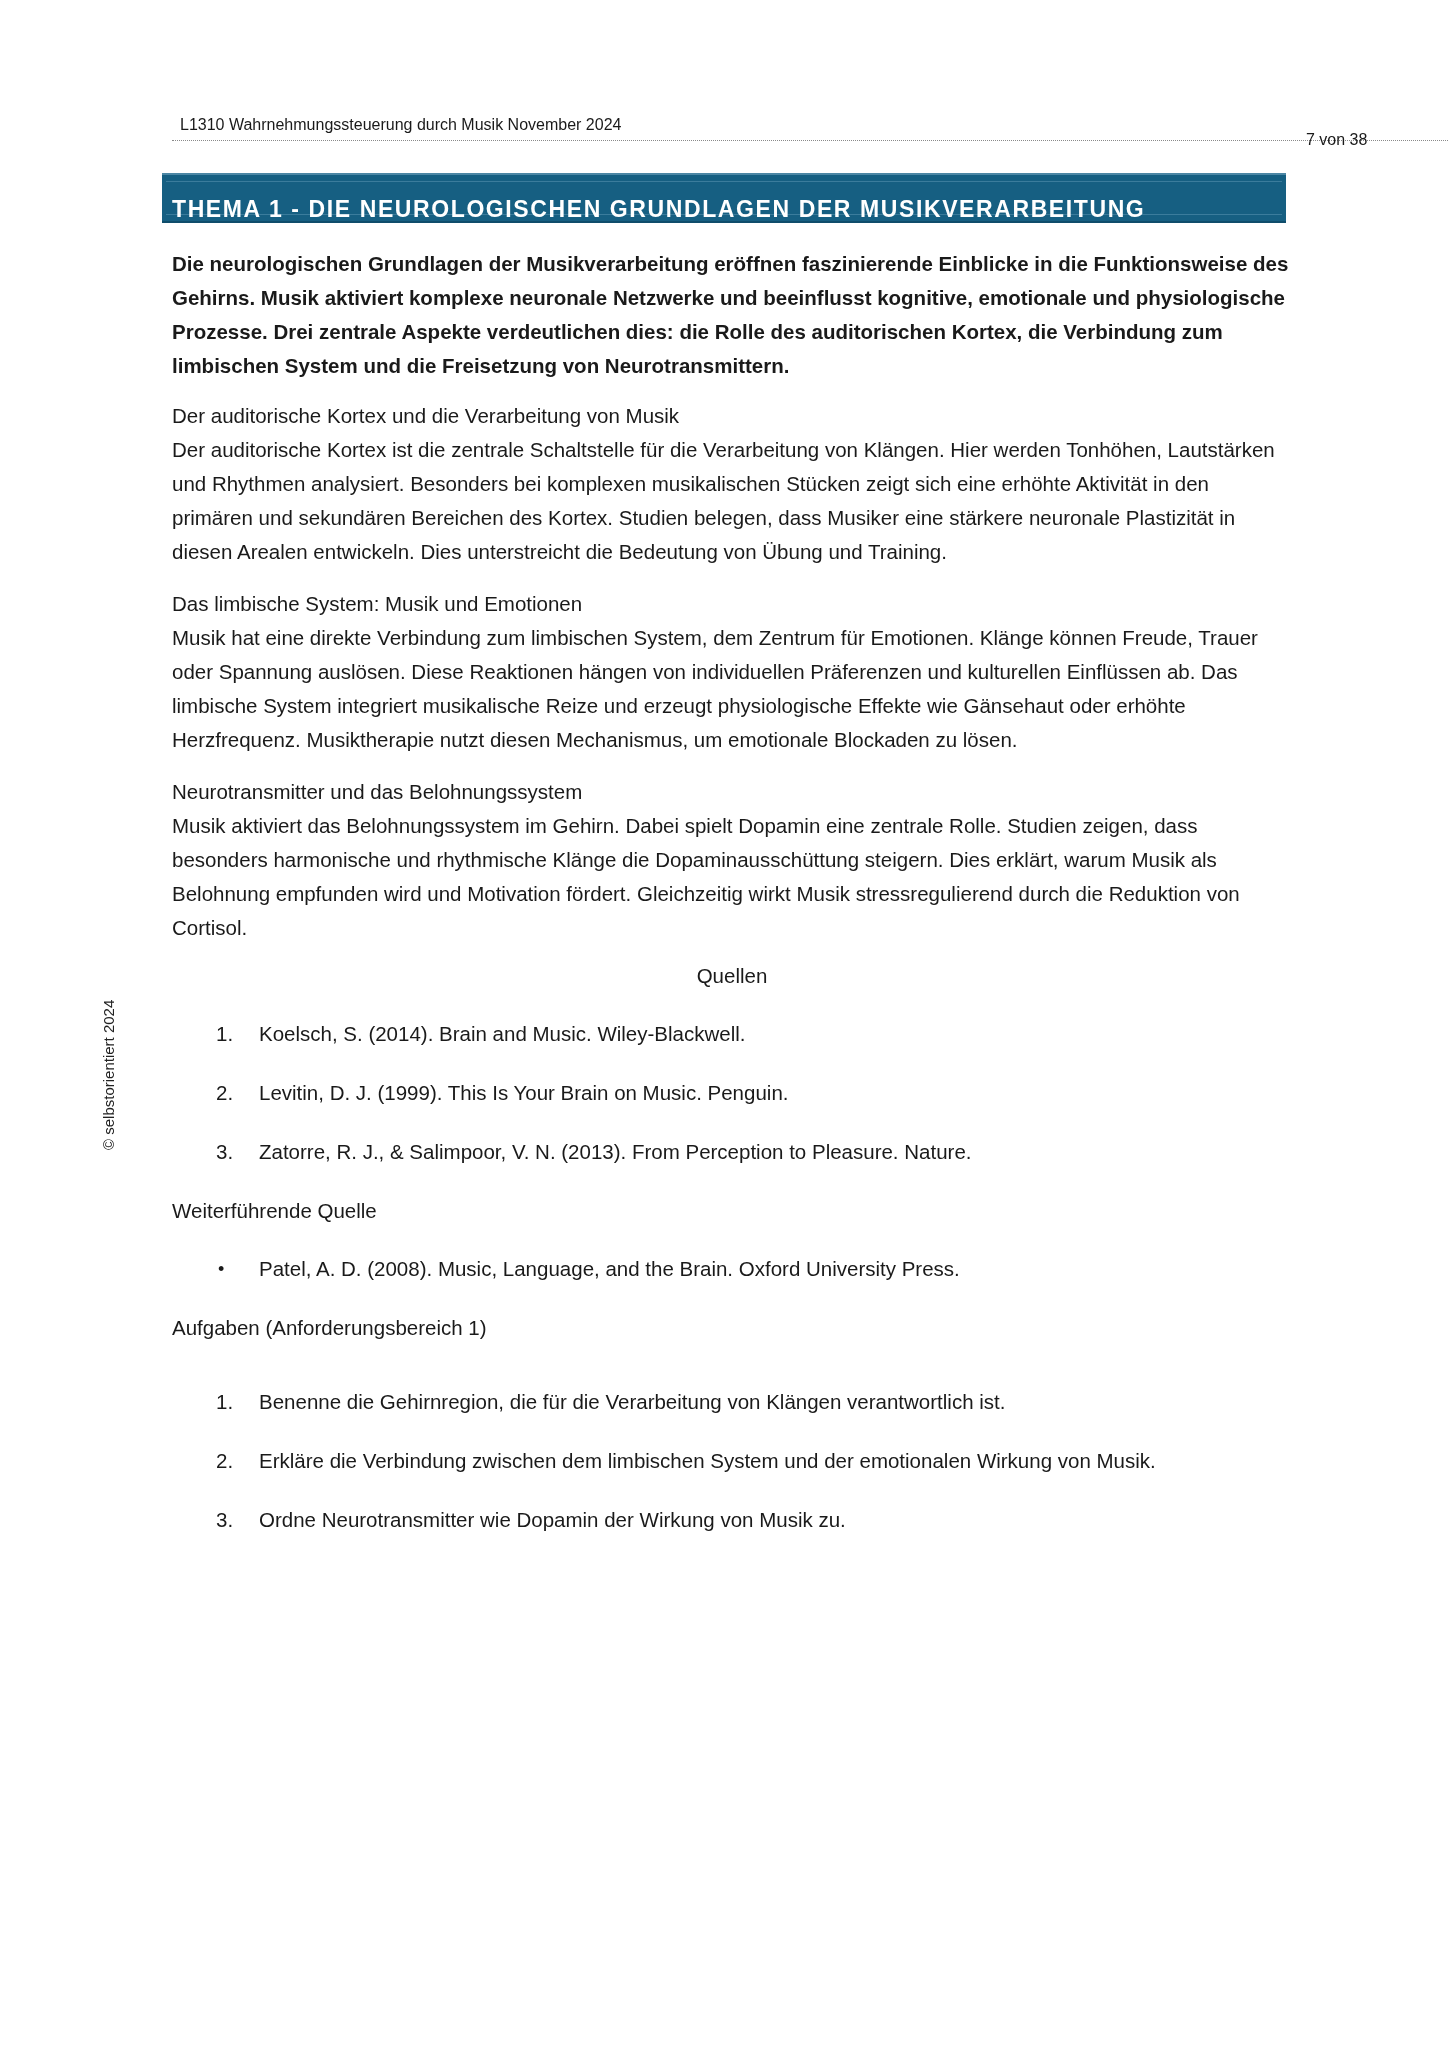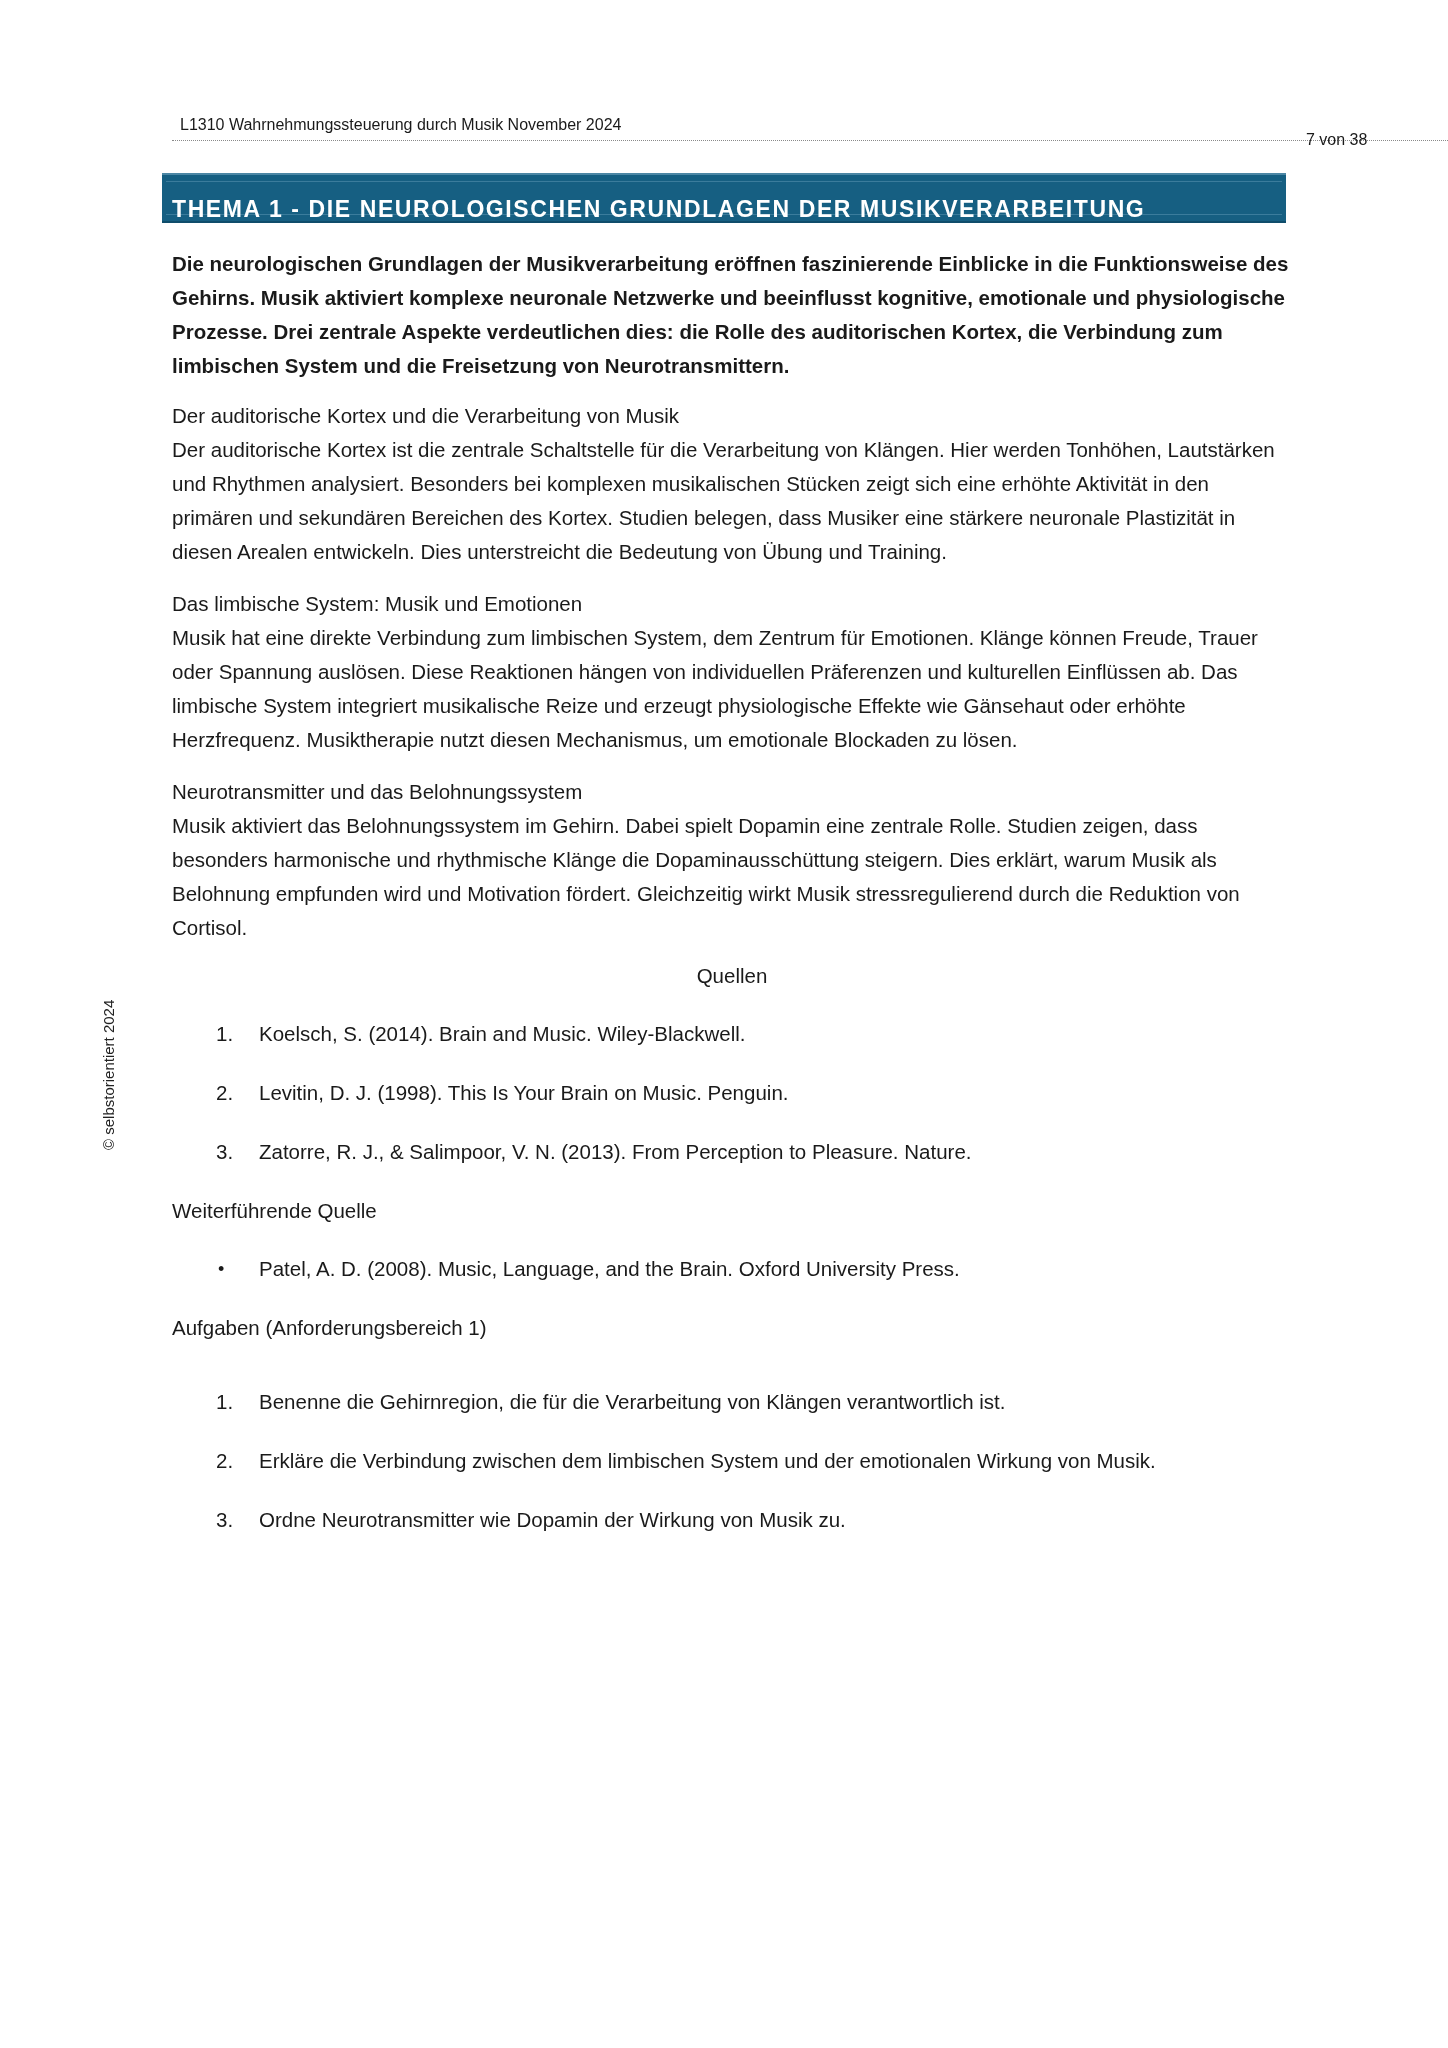--- a/index.html
+++ b/index.html
@@ -64,21 +64,21 @@
 
   <div>
     <p class="h" style="margin-bottom:24px;text-align:center;">Quellen</p>
     <ul class="list">
       <li style="margin-bottom:25px;">
         <span class="num">1.</span>
         <span>Koelsch, S. (2014). Brain and Music. Wiley-Blackwell.</span>
       </li>
       <li style="margin-bottom:25px;">
         <span class="num">2.</span>
-        <span>Levitin, D. J. (1998). This Is Your Brain on Music. Penguin.</span>
+        <span>Levitin, D. J. (1999). This Is Your Brain on Music. Penguin.</span>
       </li>
       <li style="margin-bottom:25px;">
         <span class="num">3.</span>
         <span>Zatorre, R. J., &amp; Salimpoor, V. N. (2013). From Perception to Pleasure. Nature.</span>
       </li>
     </ul>
   </div>
 
   <div>
     <p class="h" style="margin-bottom:24px;">Weiterführende Quelle</p>

